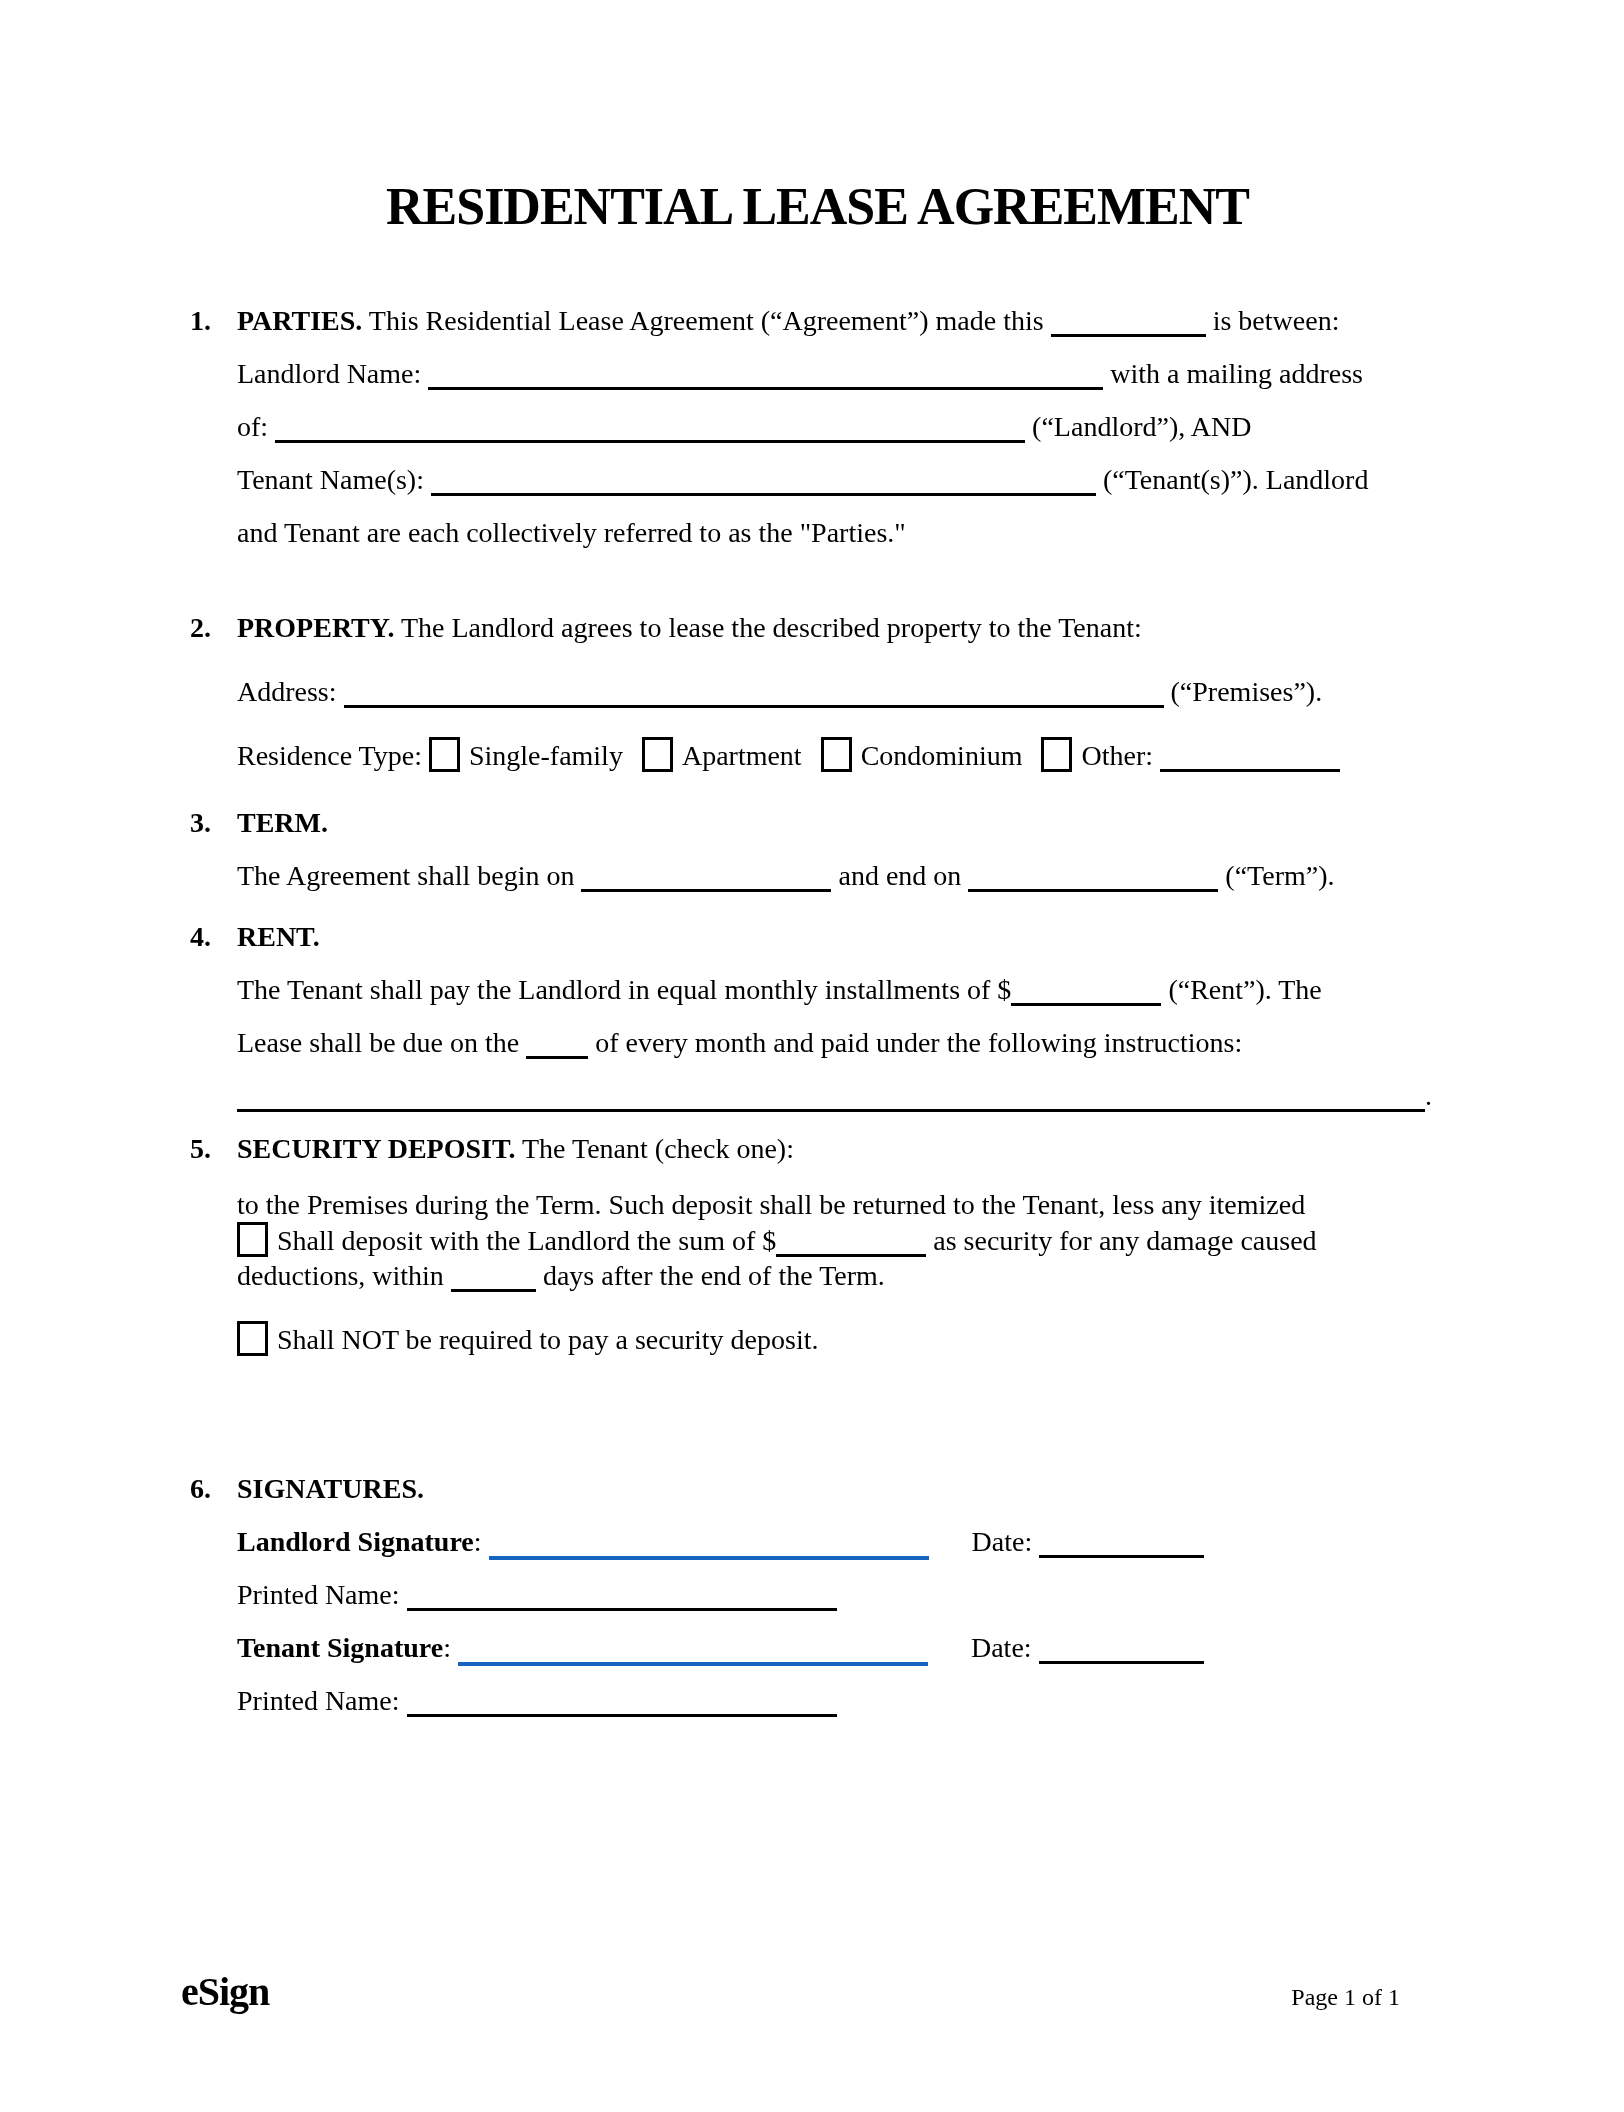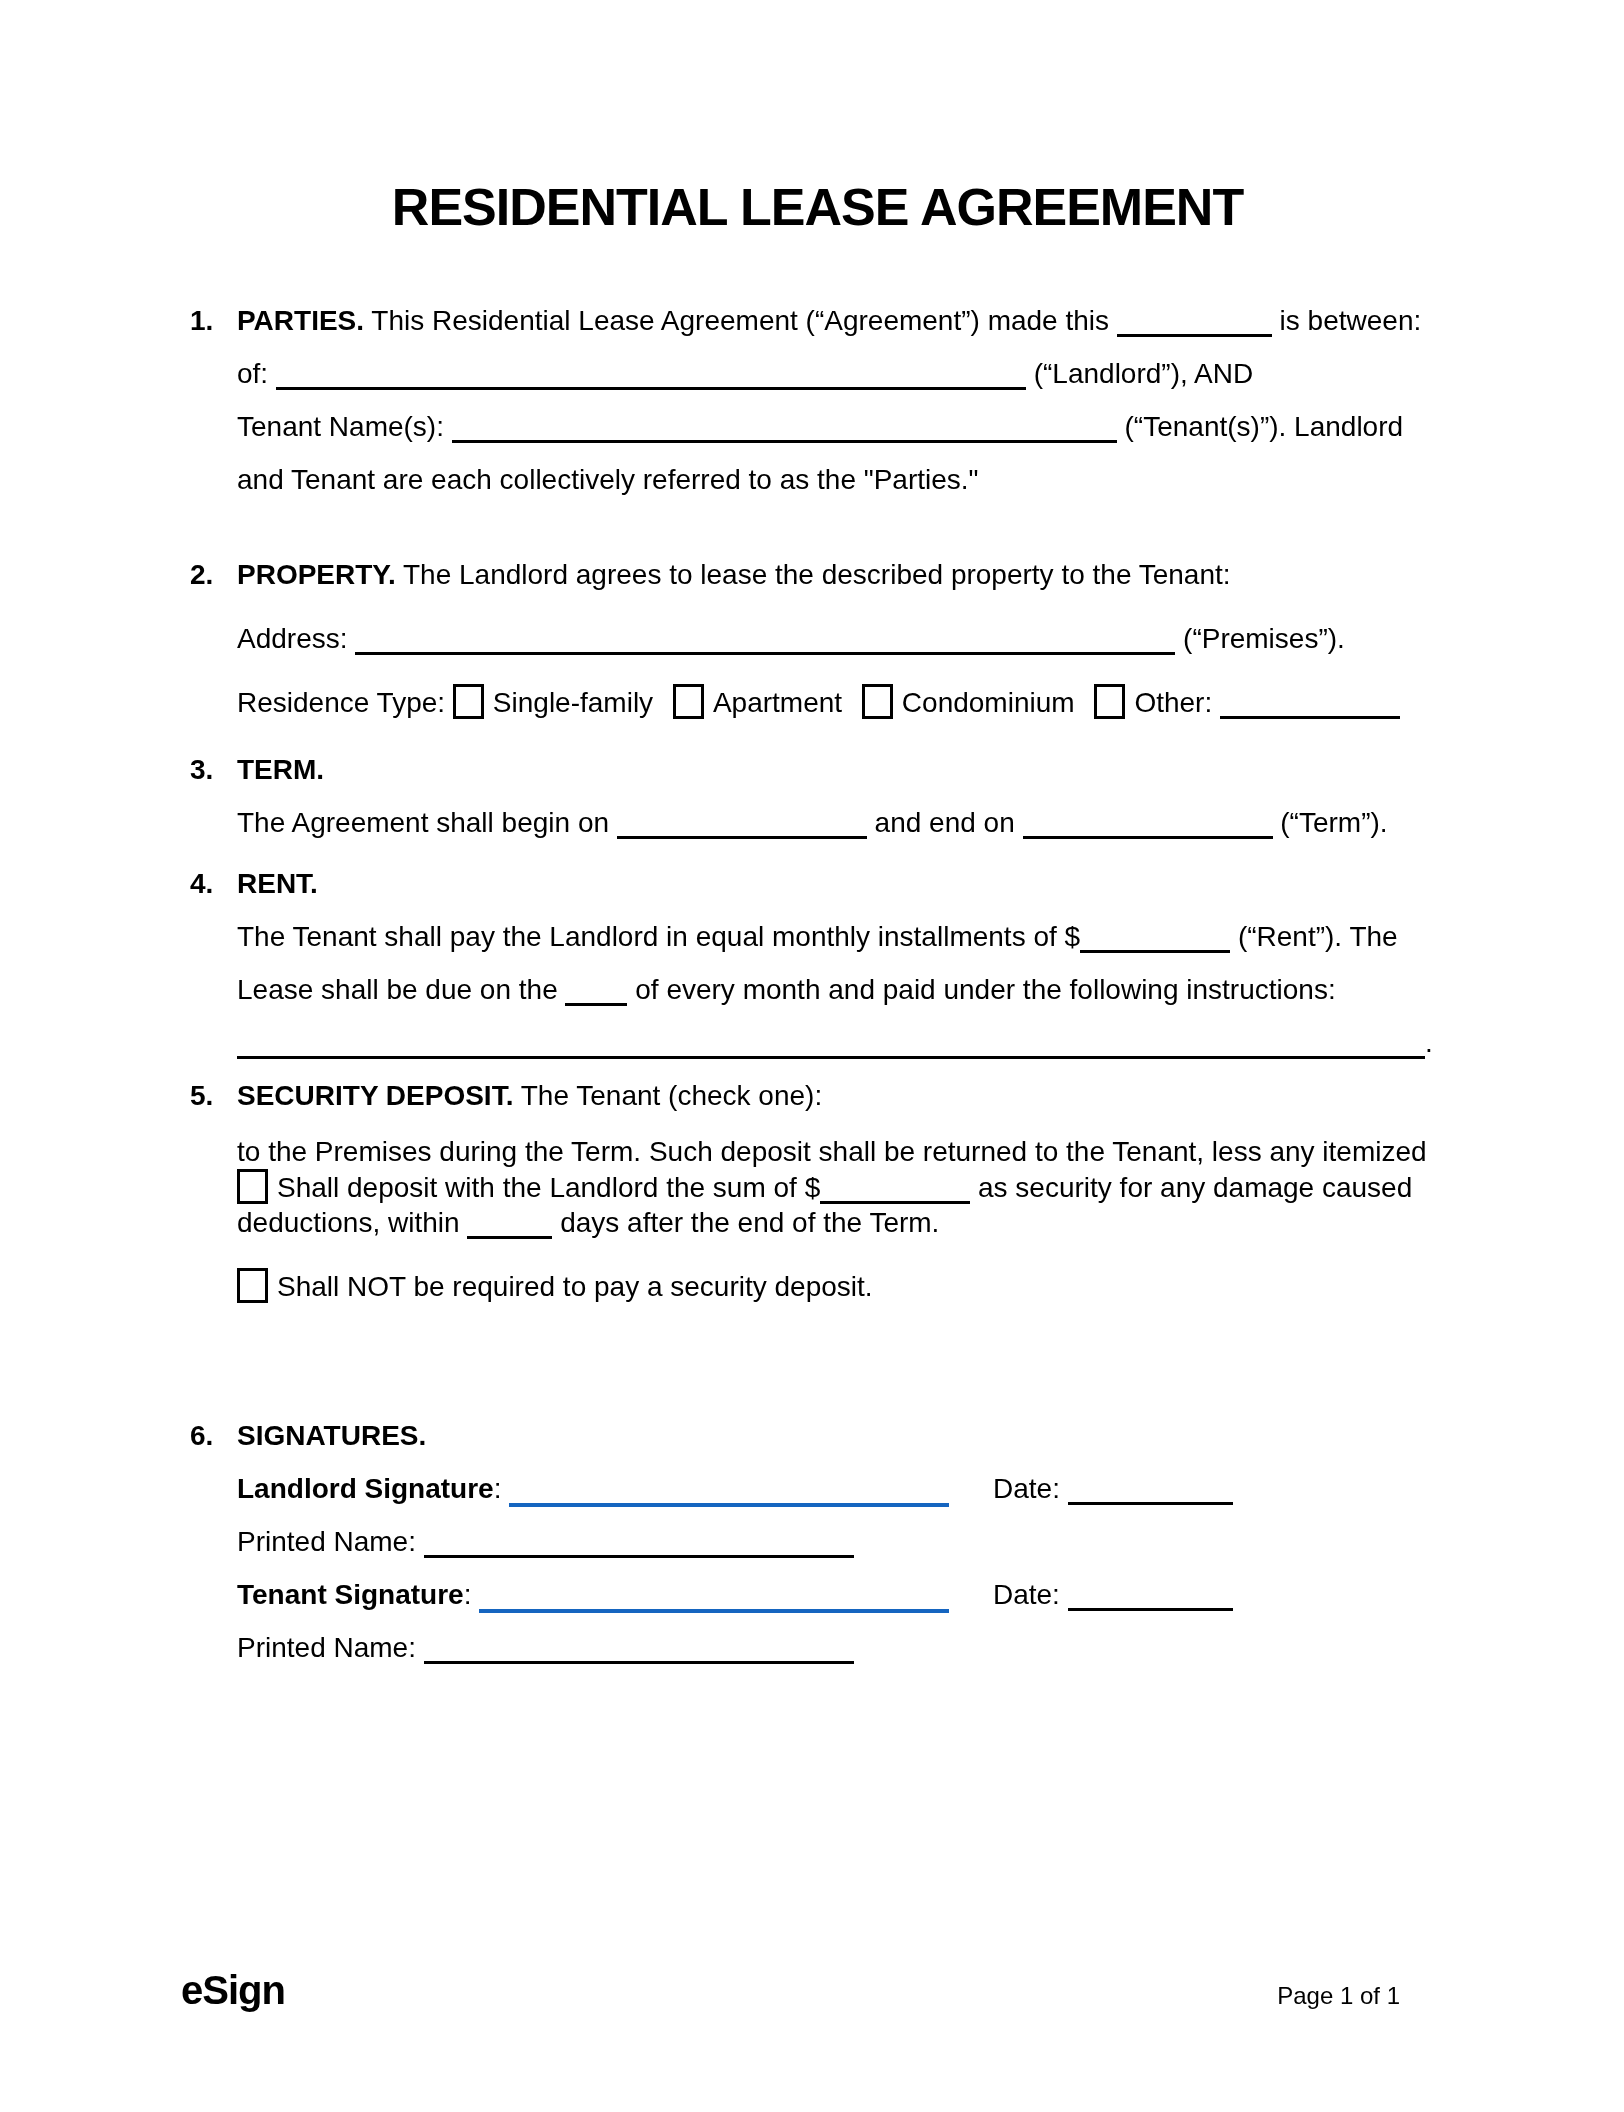--- a/index.html
+++ b/index.html
@@ -1,21 +1,21 @@
 <!DOCTYPE html>
 <html><head>
 <meta charset="utf-8">
 <style>
   html,body{margin:0;padding:0;background:#ffffff;}
   .page{
     position:relative;
     width:1624px;height:2112px;
     background:#ffffff;
     color:#000;
-    font-family:Liberation Sans, sans-serif;
+    font-family:Liberation Serif, serif;
     font-size:28px;
     overflow:hidden;
   }
   .content{padding:0 179px 0 190px;}
   .doc-title{
     margin:0;
     padding-top:176px;
     text-align:center;
     font-size:52px;
     line-height:62px;
@@ -84,20 +84,25 @@
     <h1 class="doc-title">RESIDENTIAL LEASE AGREEMENT</h1>
 
     <div class="section section--parties">
       <div class="row">
         <span class="num">1.</span><span class="b">PARTIES.</span>
         <span>This Residential Lease Agreement (“Agreement”) made this</span>
         <span class="blank" style="width:155px"></span>
         <span>is between:</span>
       </div>
       <div class="row">
+        <span>Landlord Name:</span>
+        <span class="blank" style="width:675px"></span>
+        <span>with a mailing address</span>
+      </div>
+      <div class="row">
         <span>of:</span>
         <span class="blank" style="width:750px"></span>
         <span>(“Landlord”), AND</span>
       </div>
       <div class="row">
         <span>Tenant Name(s):</span>
         <span class="blank" style="width:665px"></span>
         <span>(“Tenant(s)”). Landlord</span>
       </div>
       <div class="row">

